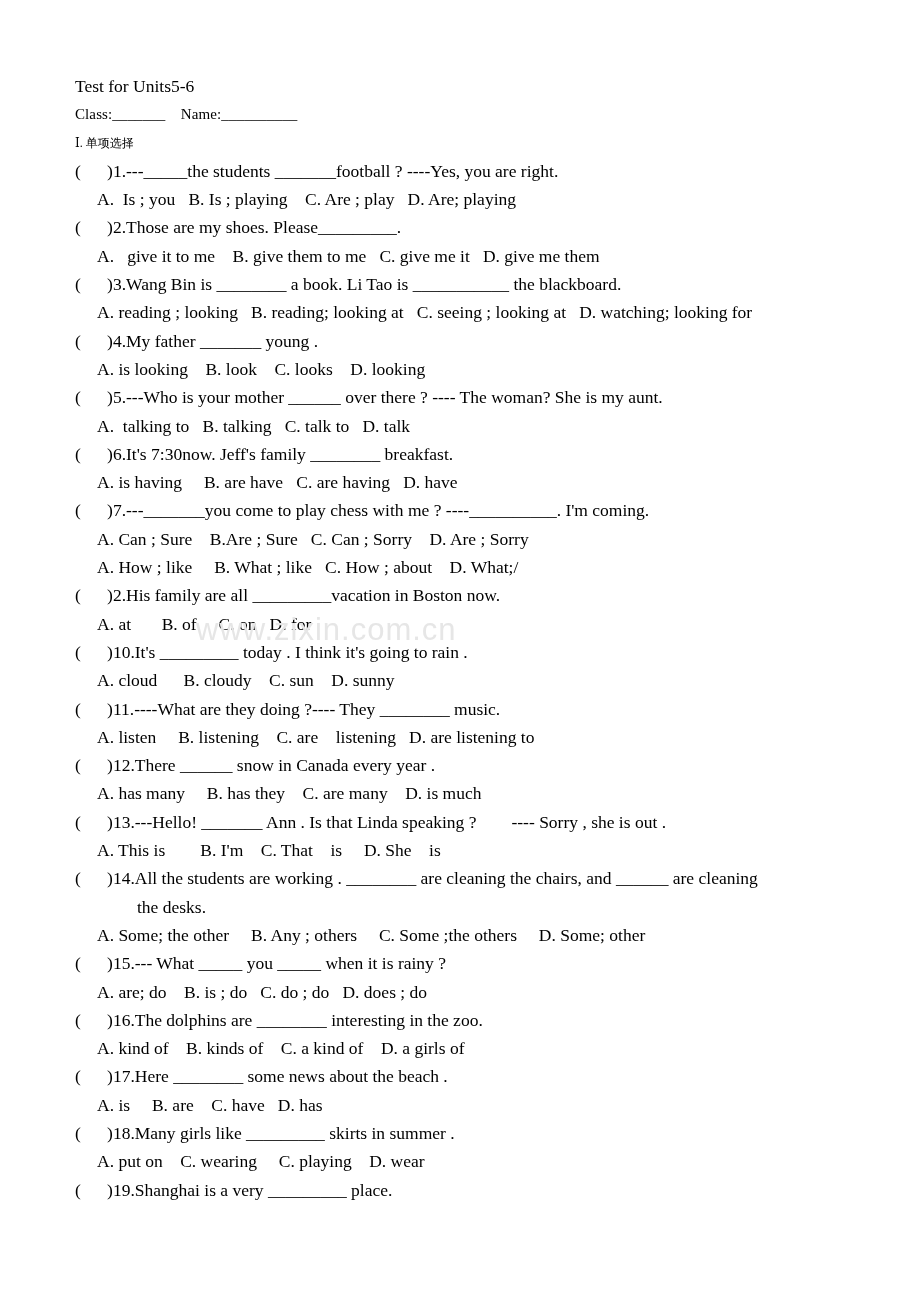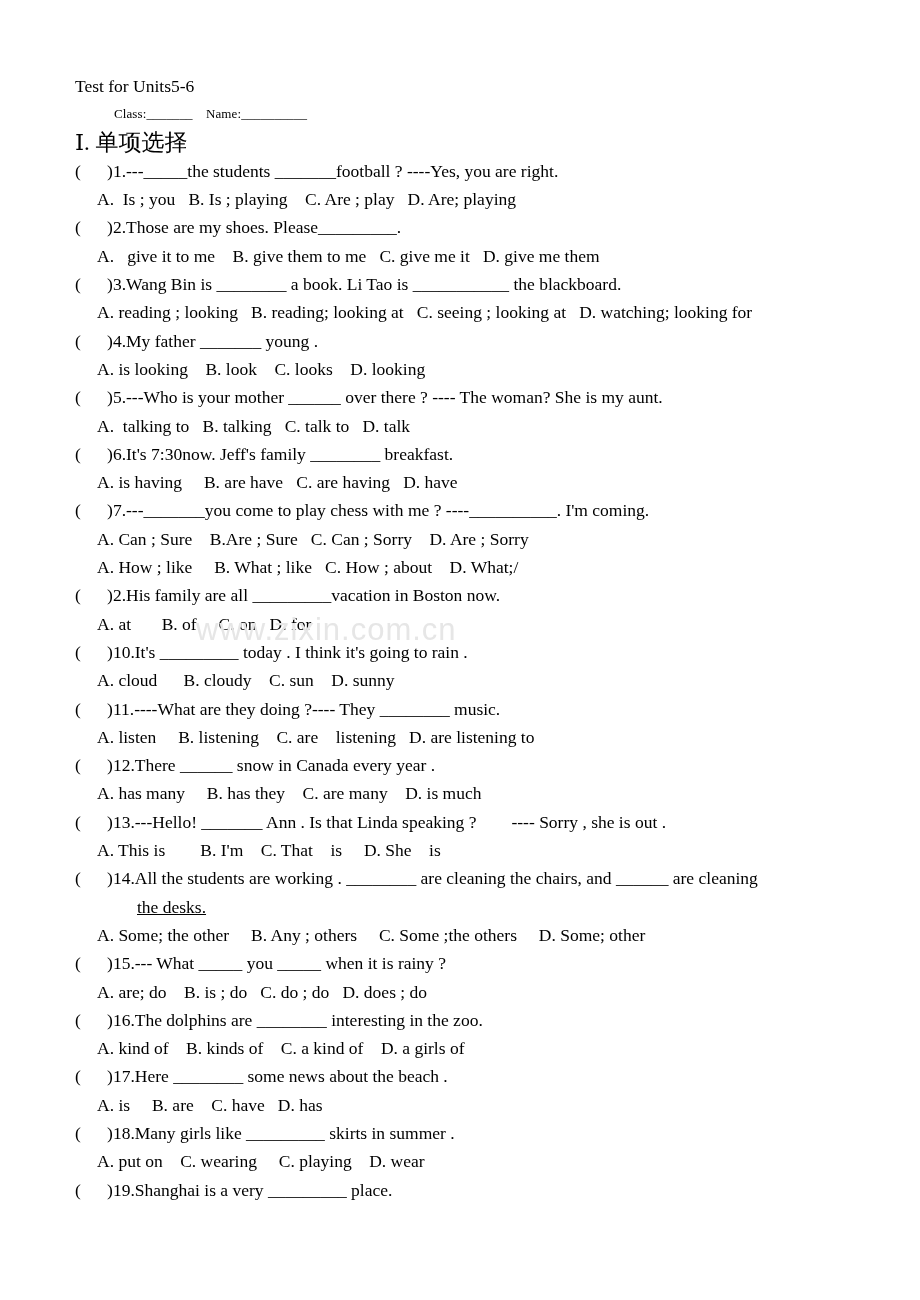--- a/index.html
+++ b/index.html
@@ -21,51 +21,49 @@
     width: 920px;
     height: 972px;
   }
   .content {
     position: absolute;
     left: 75px;
     top: 72px;
     width: 790px;
   }
   .line {
-    font-size: 13px;
+    font-size: 15px;
     line-height: 28.3px;
     white-space: pre-wrap;
     letter-spacing: 0.1px;
-    margin-left: 39px;
   }
   .title {
     font-size: 17.5px;
     line-height: 28.3px;
   }
   .section-head {
-    font-size: 23px;
+    font-size: 12px;
     line-height: 28.3px;
   }
   .q-line {
     font-size: 17.5px;
     line-height: 28.3px;
     white-space: pre-wrap;
   }
   .opt-line {
     font-size: 17.5px;
     line-height: 28.3px;
     white-space: pre-wrap;
     padding-left: 22px;
   }
   .cont-line {
     font-size: 17.5px;
     line-height: 28.3px;
     white-space: pre-wrap;
     padding-left: 62px;
-    text-decoration: underline;
   }
   .watermark {
     position: absolute;
     left: 196px;
     top: 612px;
     font-size: 31px;
     font-family: "Liberation Sans", sans-serif;
     color: #e6e6e6;
     letter-spacing: 1px;
     font-weight: 400;

